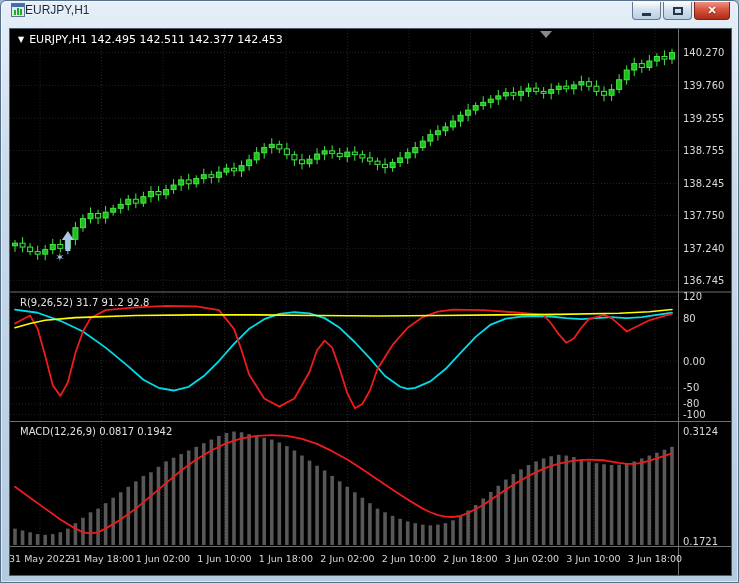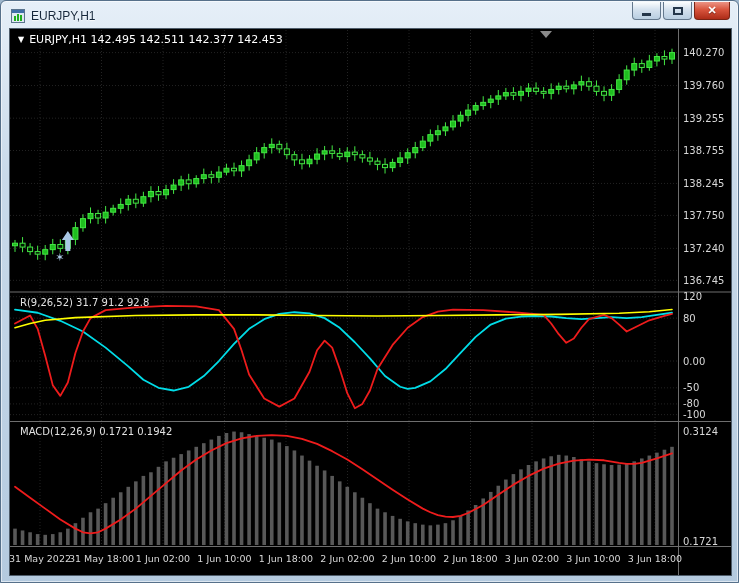--- a/index.html
+++ b/index.html
@@ -10,21 +10,21 @@
     position:relative; width:739px; height:583px;
     background:linear-gradient(180deg,#e6eff8 0%,#c9daea 30%,#b4cadf 100%);
     border:1px solid #56708a;
     border-radius:6px 6px 0 0;
     box-shadow:inset 0 0 0 1px rgba(255,255,255,.55);
     overflow:hidden;
   }
 
   .titlebar {
     position:absolute; left:0; top:0; right:0; height:22px;
-    display:flex; align-items:flex-end; gap:6px; padding:2px 8px 0 10px;
+    display:flex; align-items:flex-start; padding:2px 8px 0 10px;
   }
   .title-text {
     font-size:12px; color:#16283c;
     text-shadow:0 1px 1px rgba(255,255,255,.8);
   }
   .title-icon { display:inline-flex; width:14px; height:14px; }
 
   .win-controls { position:absolute; top:1px; right:8px; display:flex; z-index:5; }
   .wbtn {
     width:29px; height:18px;
@@ -438,16 +438,16 @@
           <text x="645" y="533" fill="#d8d8d8" font-size="9.5" text-anchor="middle">3 Jun 18:00</text>
         </g>
       </svg>
 
     <div class="hdr">
       <span class="tri">▼</span>
       <span>EURJPY,H1 142.495 142.511 142.377 142.453</span>
     </div>
 
     <div class="ind-label osc">R(9,26,52) 31.7 91.2 92.8</div>
-    <div class="ind-label macd">MACD(12,26,9) 0.1721 0.1942</div>
+    <div class="ind-label macd">MACD(12,26,9) 0.0817 0.1942</div>
   </div>
 
 </div>
 
 </body></html>

